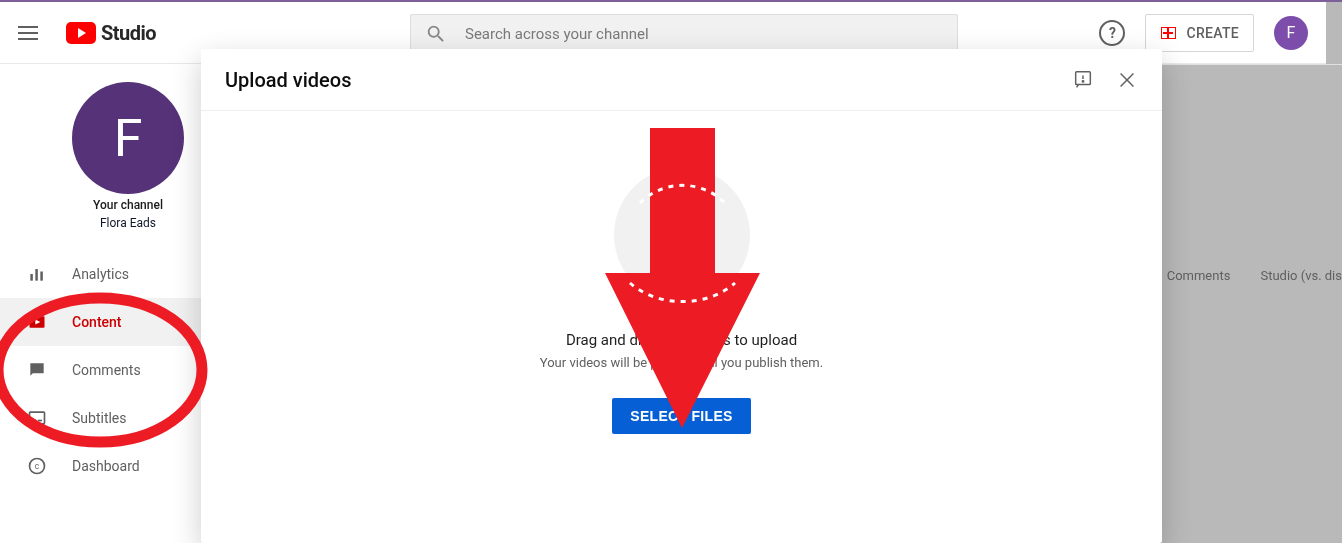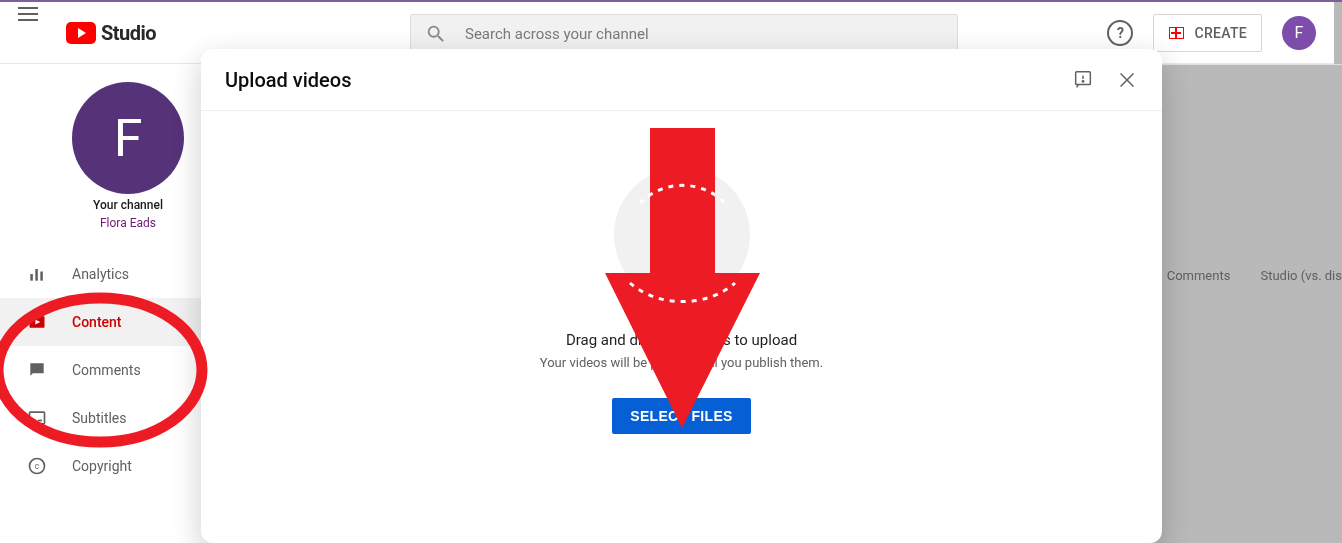--- a/index.html
+++ b/index.html
@@ -2,22 +2,22 @@
 <html><head>
 <meta charset="utf-8">
 <style>
   * { box-sizing: border-box; margin: 0; padding: 0; }
   html, body { width: 1342px; height: 543px; overflow: hidden; font-family: Roboto, Arial, sans-serif; }
   body { position: relative; }
 
   .purple-bar { position: absolute; top: 0; left: 0; right: 0; height: 2px; background: #7b39b8; }
 
   .header {
-    position: absolute; top: 2px; left: 0; right: 8px; height: 62px;
-    background: #fff; display: flex; padding: 0 18px;
+    position: absolute; top: 2px; left: 0; right: 16px; height: 62px;
+    background: #fff; display: flex; align-items: center; padding: 0 18px;
     border-bottom: 1px solid #e8e8e8;
   }
   .menu-icon { width: 24px; height: 24px; display: flex; flex-direction: column; justify-content: center; gap: 4px; cursor: pointer; margin-right: 24px; }
   .menu-icon span { display: block; height: 2px; background: #606060; width: 20px; }
 
   .logo { display: flex; align-items: center; gap: 2px; cursor: pointer; }
   .logo-play { width: 30px; height: 22px; background: #ff0000; border-radius: 5px; display: flex; align-items: center; justify-content: center; }
   .logo-play::after { content: ""; border-left: 8px solid #fff; border-top: 5px solid transparent; border-bottom: 5px solid transparent; margin-left: 2px; }
   .logo-text { font-weight: 700; font-size: 20px; letter-spacing: -0.5px; color: #282828; margin-left: 3px; }
 
@@ -37,38 +37,38 @@
   .create-btn .plus-box .outer { position: absolute; top:1px; left:1px; width: 15px; height: 12px; border: 1.5px solid #f00; }
   .create-btn .plus-box .pv { position:absolute; top:2px; left:7px; width:2px; height:10px; background:#f00; }
   .create-btn .plus-box .ph { position:absolute; top:6px; left:3px; width:10px; height:2px; background:#f00; }
   .create-btn span { font-size: 14px; font-weight: 500; color: #5f5f5f; letter-spacing: 0.3px; }
   .avatar { width: 34px; height: 34px; border-radius: 50%; background: #7c4dab; color: #fff; display: flex; align-items: center; justify-content: center; font-size: 16px; }
 
   .sidebar { position: absolute; top: 64px; left: 0; width: 256px; bottom: 0; background: #fff; }
   .channel-block { display: flex; flex-direction: column; align-items: center; padding-top: 18px; }
   .channel-avatar { width: 112px; height: 112px; border-radius: 50%; background: #563279; color: #fff; display: flex; align-items: center; justify-content: center; font-size: 52px; font-weight: 400; }
   .channel-title { font-size: 12px; font-weight: 500; color: #1a1a1a; margin-top: 4px; }
-  .channel-name { font-size: 12px; color: #701a75; margin-top: 4px; }
+  .channel-name { font-size: 12px; color: #0f172a; margin-top: 4px; }
 
   .nav { margin-top: 20px; }
   .nav-item { height: 48px; display: flex; align-items: center; padding-left: 26px; gap: 24px; cursor: pointer; font-size: 14px; color: #606060; }
   .nav-item.active { background: #f1f1f1; color: #cc0000; font-weight: 500; }
   .nav-item.active .nav-icon { fill: #cc0000; }
   .nav-icon { width: 22px; height: 22px; fill: #606060; display:flex; align-items:center; justify-content:center; }
 
   .content-area { position: absolute; top: 64px; left: 256px; right: 0; bottom: 0; border-top: 1px solid #e0e0e0; }
   .content-columns { position: absolute; right: 0; top: 190px; height: 40px; display: flex; align-items: center; font-size: 13px; color: #606060; gap: 30px; padding-right: 0; }
   .content-columns span:last-child { overflow: hidden; white-space: nowrap; }
 
   
   .dim { position: absolute; inset: 0; background: rgba(128,128,128,0.55); }
 
   .modal {
     position: absolute; top: 49px; left: 201px; width: 961px; height: 494px;
-    background: #fff; border-radius: 12px; box-shadow: 0 10px 30px rgba(0,0,0,0.2);
+    background: #fff; border-radius: 2px; box-shadow: 0 10px 30px rgba(0,0,0,0.2);
     display: flex; flex-direction: column;
   }
   .modal-header { height: 62px; display: flex; align-items: center; padding: 0 24px; border-bottom: 1px solid #eee; }
   .modal-title { font-size: 20px; font-weight: 500; color: #0d0d0d; }
   .modal-hicons { margin-left: auto; display: flex; align-items: center; gap: 22px; }
   .modal-hicons .feedback { width: 22px; height: 22px; }
   .modal-hicons .close { width: 22px; height: 22px; cursor: pointer; }
 
   .modal-body { flex: 1; display: flex; flex-direction: column; align-items: center; padding-top: 56px; position: relative; }
   .drop-circle { width: 136px; height: 136px; border-radius: 50%; background: #f1f1f1; display: flex; align-items: center; justify-content: center; margin-bottom: 28px; }
@@ -163,21 +163,21 @@
         </div>
         <span>Subtitles</span>
       </div>
       <div class="nav-item">
         <div class="nav-icon">
           <svg viewBox="0 0 24 24" width="20" height="20">
               <circle cx="12" cy="12" r="9" fill="none" stroke="#606060" stroke-width="2"></circle>
               <text x="12" y="16" text-anchor="middle" font-size="10" fill="#606060">c</text>
             </svg>
         </div>
-        <span>Copyright</span>
+        <span>Dashboard</span>
       </div>
     </div>
   </div>
 
   <div class="content-area">
     <div class="content-columns">
       <span>Comments</span>
       <span>Studio (vs. dis</span>
     </div>
   </div>

